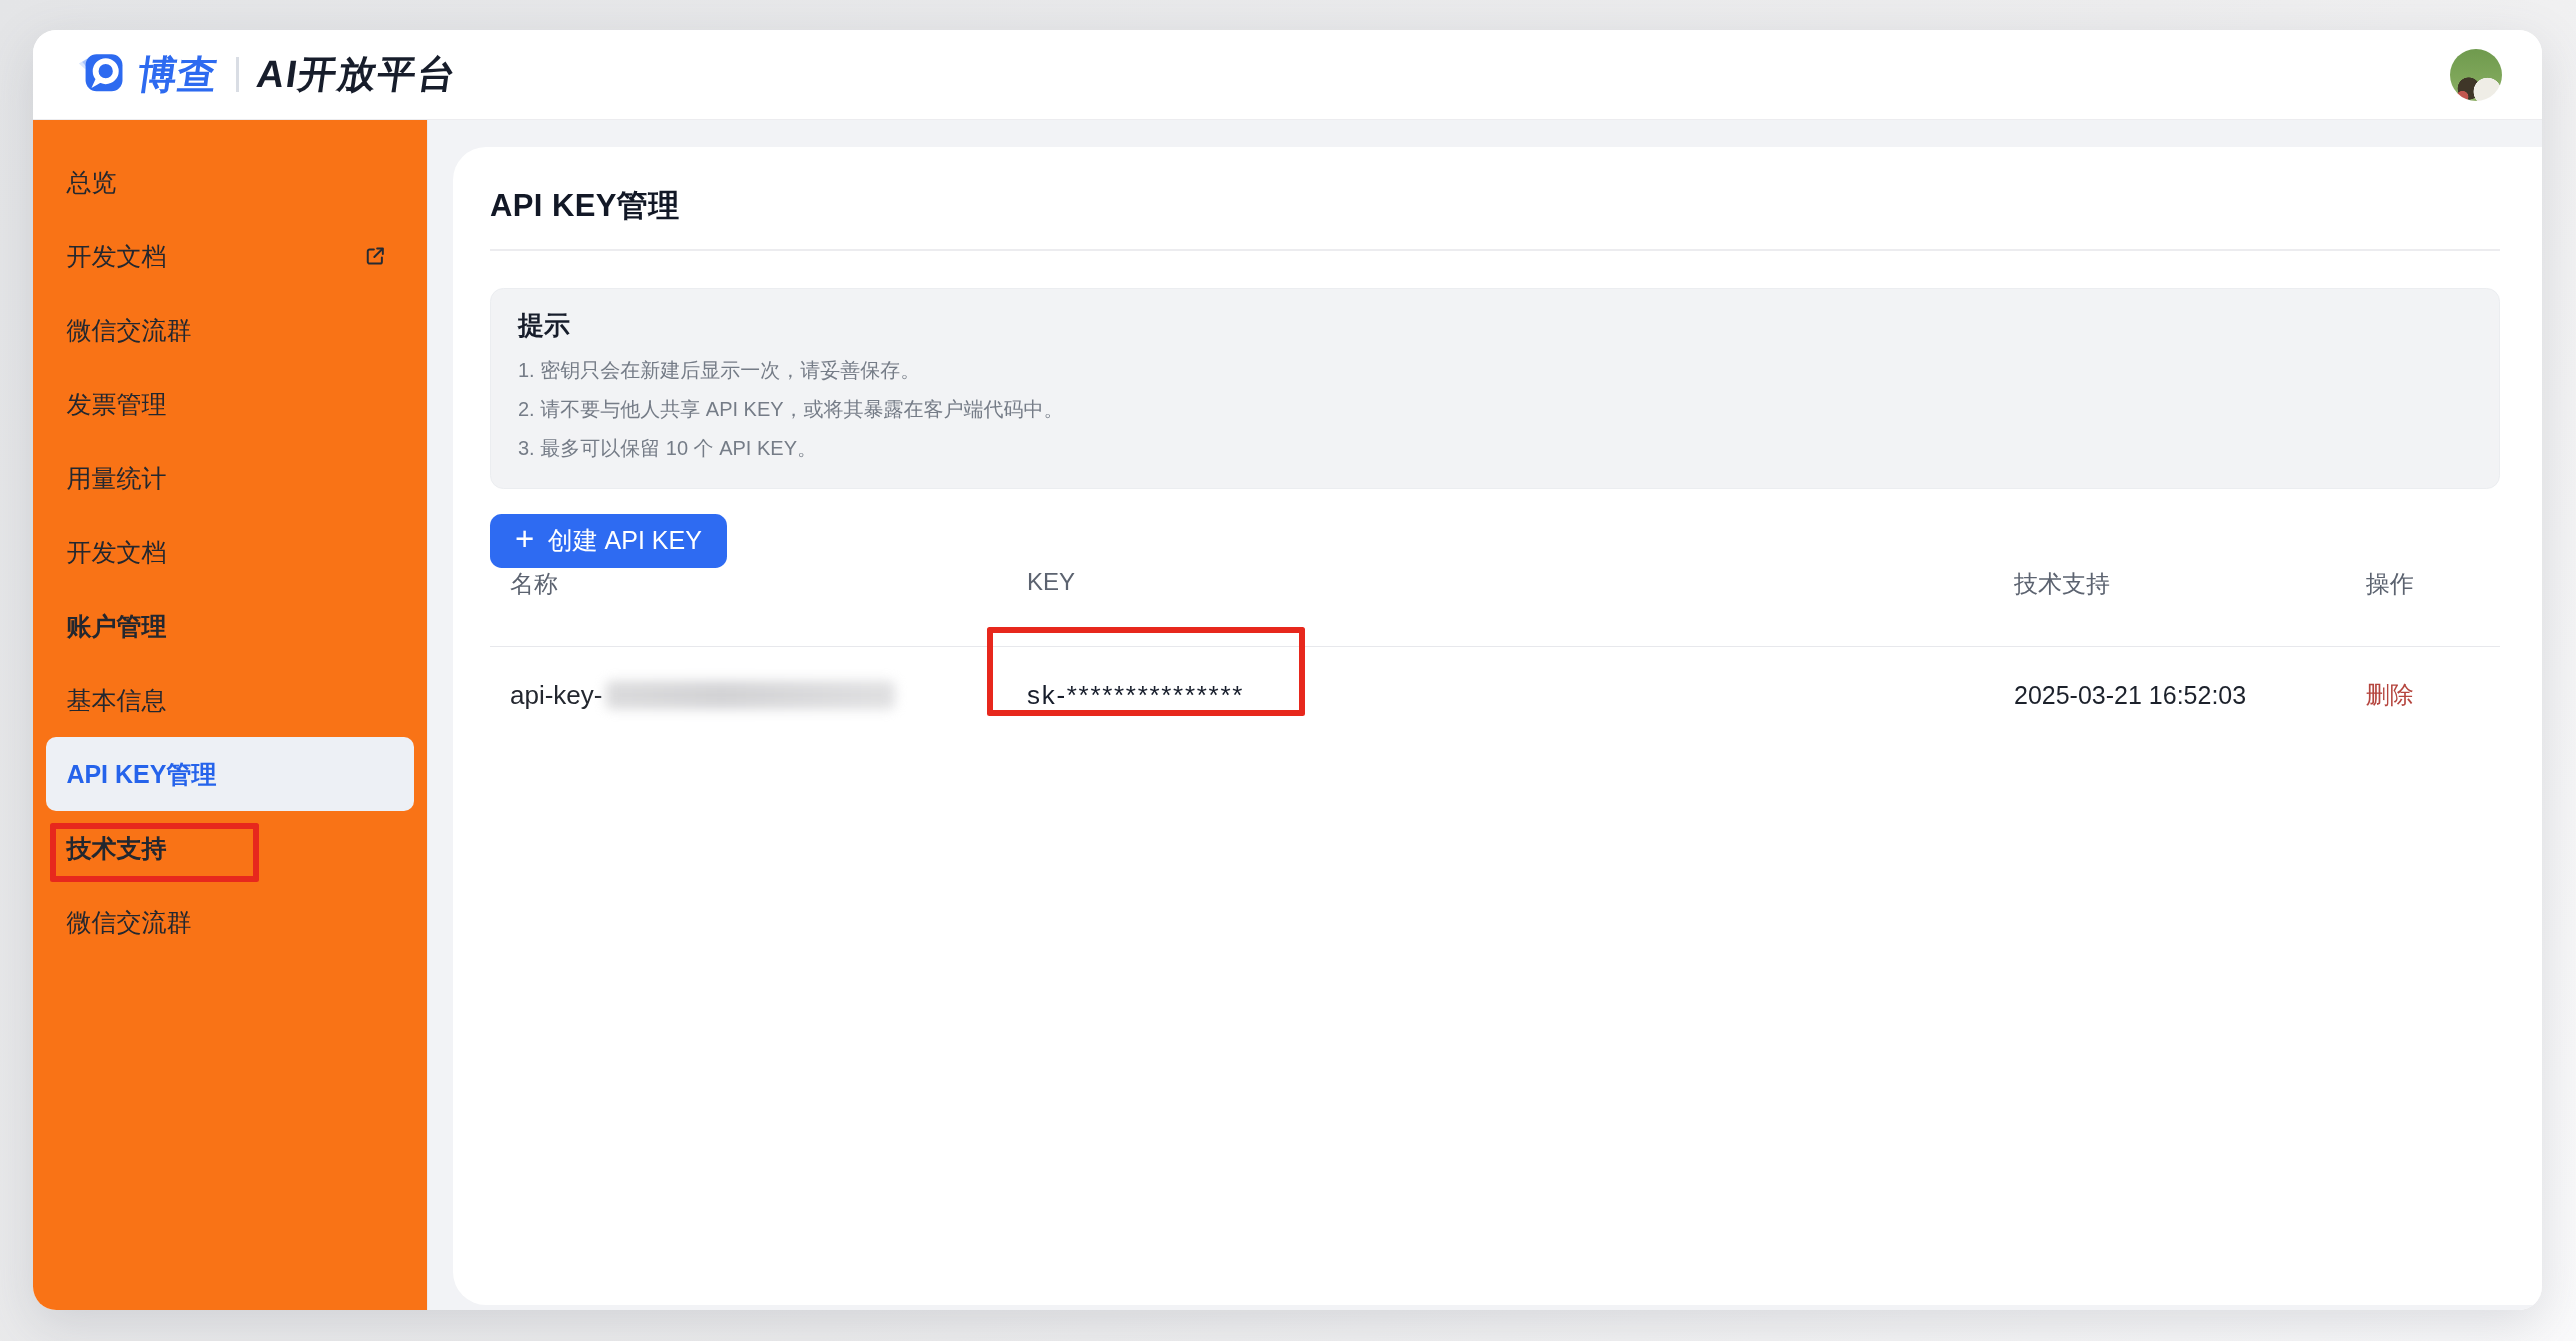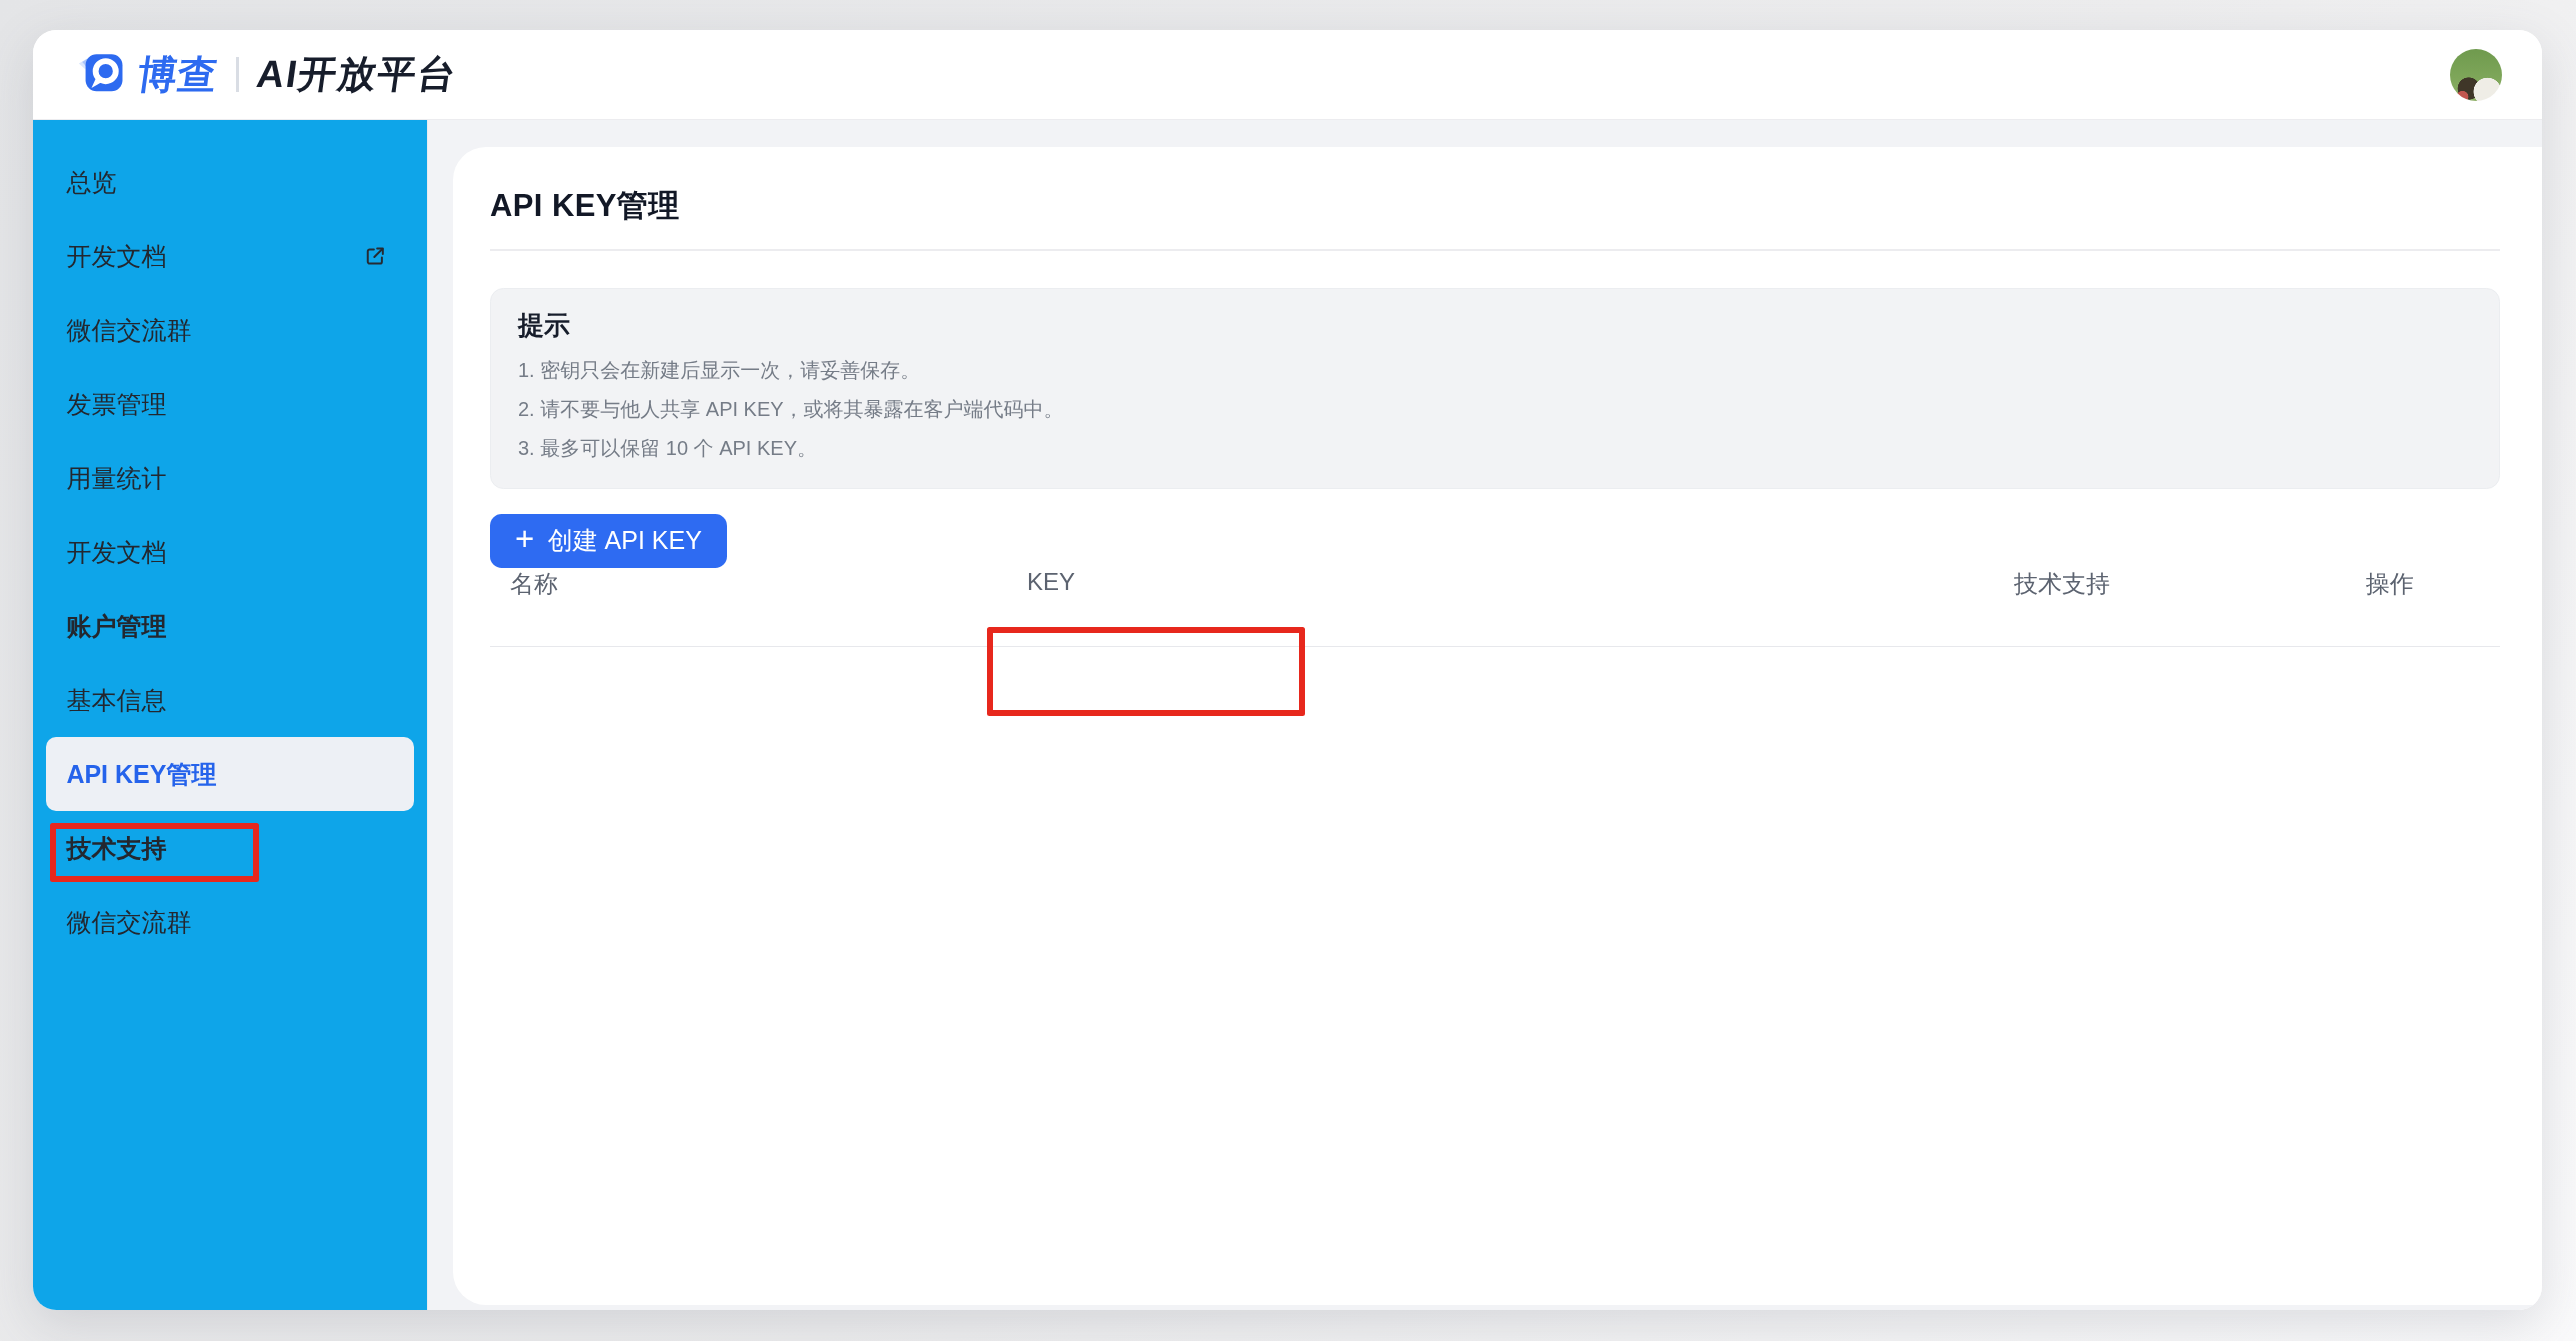--- a/index.html
+++ b/index.html
@@ -35,21 +35,21 @@
     width:52px;height:52px;border-radius:50%;overflow:hidden;position:relative;cursor:pointer;
     background:
       radial-gradient(circle at 24% 92%, #c2574f 0 9%, rgba(0,0,0,0) 10%),
       radial-gradient(circle at 72% 82%, #efede6 0 24%, rgba(0,0,0,0) 25%),
       radial-gradient(circle at 36% 76%, #3f3628 0 21%, rgba(0,0,0,0) 22%),
       linear-gradient(180deg,#6f9a4e 0%,#7ea659 55%,#8fb06a 100%);
   }
   
   .body-row{flex:1;display:flex;min-height:0;}
   .sidebar{
-    width:395px;flex:none;background:#0ea5e9;border-right:1.7px solid #e9ebef;
+    width:395px;flex:none;background:#f97316;border-right:1.7px solid #e9ebef;
     padding:25px 13.4px;box-sizing:border-box;
   }
   .side-item{
     height:74px;display:flex;align-items:center;position:relative;
     padding:0 20px;border-radius:10px;font-size:25px;color:#23272f;cursor:pointer;
   }
   .side-item.section{font-weight:700;cursor:default;}
   .side-item.active{background:#edf0f5;color:#2563eb;font-weight:700;}
   .ext-icon{position:absolute;right:27px;top:50%;transform:translateY(-50%);line-height:0;}
   
@@ -178,20 +178,33 @@
           <span>创建 API KEY</span>
         </button>
 
         <div class="thead">
           <div class="col name">名称</div>
           <div class="col key">KEY</div>
           <div class="col time">技术支持</div>
           <div class="col action">操作</div>
         </div>
 
+        <div class="trow">
+          <div class="col name cell-name">
+            <span>api-key-</span>
+            <span class="redacted"></span>
+          </div>
+          <div class="col key">
+            <span class="key-text">sk-***************</span>
+          </div>
+          <div class="col time">2025-03-21 16:52:03</div>
+          <div class="col action">
+            <span class="del">删除</span>
+          </div>
+        </div>
 
       </div>
     </div>
 
   </div>
 </div>
 
 <div class="anno anno-sidebar"></div>
 <div class="anno anno-key"></div>
 

